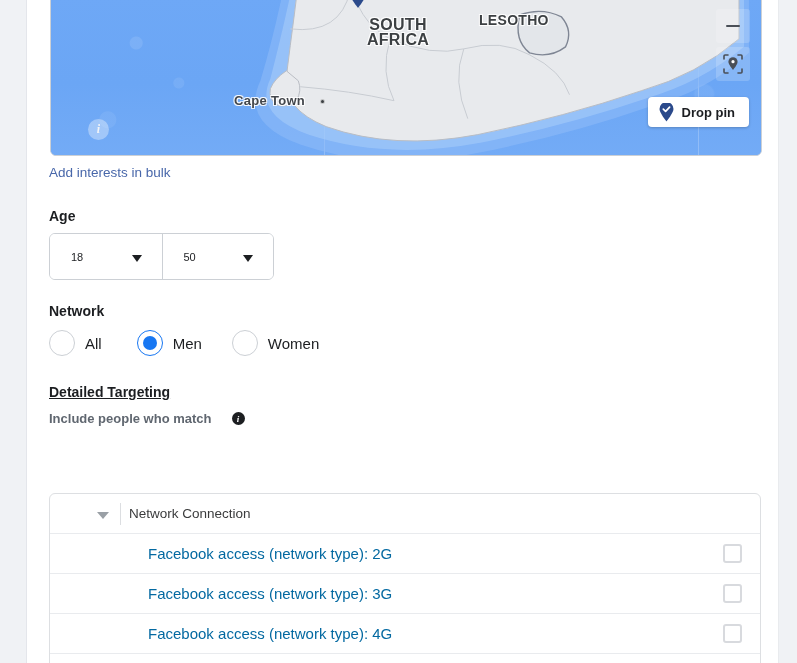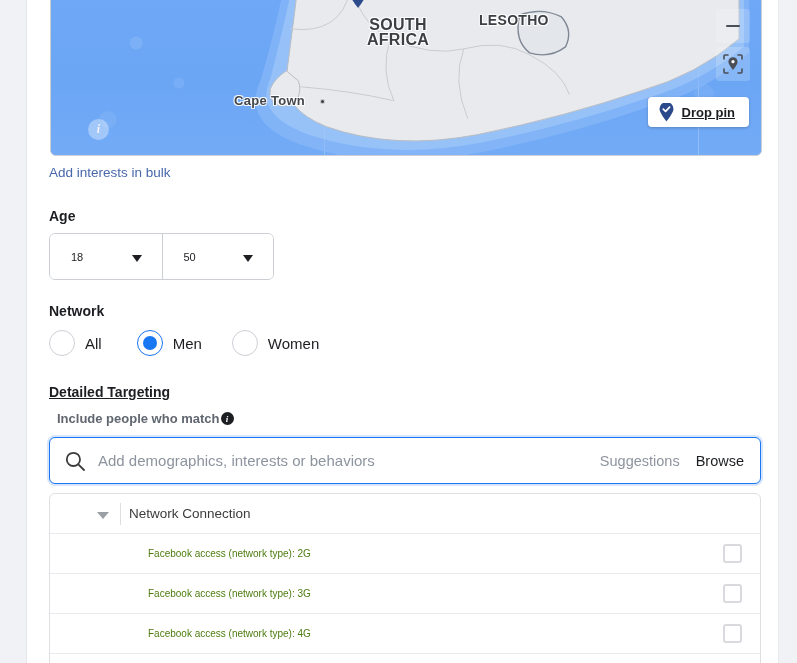--- a/index.html
+++ b/index.html
@@ -103,41 +103,40 @@
   .minus-bar { width: 14px; height: 2px; background: #4a4f57; border-radius: 1px; }
 
   .drop-pin-btn {
     position: absolute; right: 12px; bottom: 28px;
     height: 30px; padding: 0 14px 0 11px;
     background: #ffffff; border-radius: 4px;
     box-shadow: 0 1px 3px rgba(0,0,0,.22);
     display: flex; align-items: center; gap: 8px;
     font-size: 13px; font-weight: bold; color: #1c1e21;
     cursor: pointer;
-    text-decoration: underline;
   }
 
   
   .link-bulk {
     position: absolute; left: 22px; top: 165px;
     font-size: 13.5px; color: #4867aa; cursor: pointer;
   }
 
   .section-title {
     position: absolute; left: 22px;
     font-size: 14px; font-weight: bold; color: #1c1e21;
   }
   #age-title    { top: 208px; }
   #gender-title { top: 303px; }
   #dt-title     { top: 384px; text-decoration: underline; }
 
   .sub-label {
     position: absolute; left: 22px; top: 411px;
     font-size: 13px; font-weight: bold; color: #606770;
-    display: flex; align-items: center; gap: 1px; margin-left: 8px;
+    display: flex; align-items: center; gap: 20px;
   }
   .info-dot {
     width: 13px; height: 13px; border-radius: 50%;
     background: #1c1e21; color: #fff;
     font-size: 9px; font-weight: bold;
     display: inline-flex; align-items: center; justify-content: center;
     font-family: "Liberation Serif", serif; font-style: italic;
     cursor: pointer;
   }
 
@@ -241,21 +240,21 @@
     font-size: 13.5px; font-weight: normal; color: #3a3b3c;
   }
   .result-row {
     height: 40px; display: flex; align-items: center;
     border-bottom: 1px solid #e9ebee;
     padding: 0 18px 0 98px;
     cursor: pointer;
     background: #fff;
   }
   .result-label {
-    flex: 1 1 auto; font-size: 10px; color: #4d7c0f;
+    flex: 1 1 auto; font-size: 15px; color: #0369a1;
   }
   .chk {
     flex: none; width: 19px; height: 19px;
     border: 2px solid #d8dade; border-radius: 3px;
     background: #fff;
   }
 </style>
 </head>
 <body>
 
@@ -373,29 +372,20 @@
       </div>
     </div>
 
     <div class="section-title" id="dt-title">Detailed Targeting</div>
 
     <div class="sub-label">
       <span>Include people who match</span>
       <span class="info-dot">i</span>
     </div>
 
-    <div class="search-box">
-      <svg class="search-icon" viewBox="0 0 22 22">
-        <circle cx="9.4" cy="9.4" r="6.6" fill="none" stroke="#3a3b3c" stroke-width="1.8"></circle>
-        <path d="M14.3 14.3 L20 20" stroke="#3a3b3c" stroke-width="1.8" stroke-linecap="round"></path>
-      </svg>
-      <input class="search-input" type="text" placeholder="Add demographics, interests or behaviors" style="">
-      <span class="suggestions-btn">Suggestions</span>
-      <span class="browse-btn">Browse</span>
-    </div>
 
     <div class="results">
 
       <div class="group-header">
         <span class="tri"></span>
         <span class="vdiv"></span>
         <span class="group-name">Network Connection</span>
       </div>
 
       <div class="result-row">

